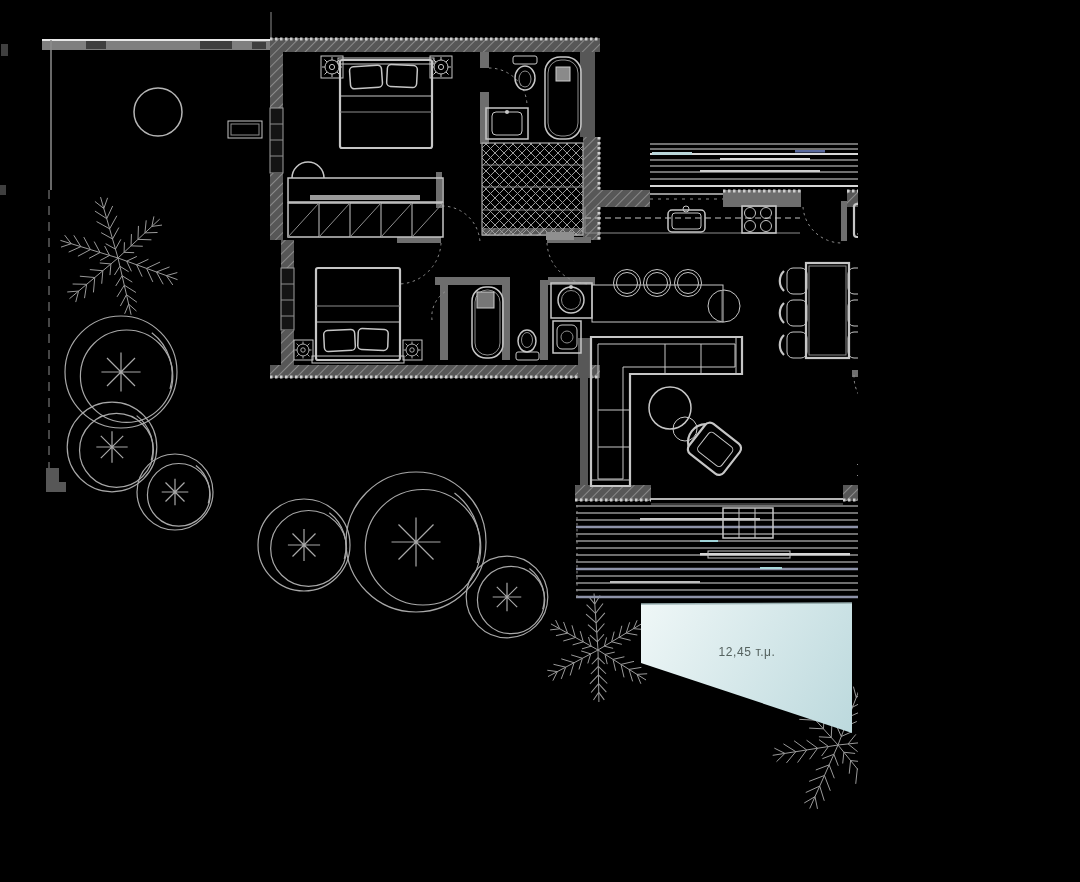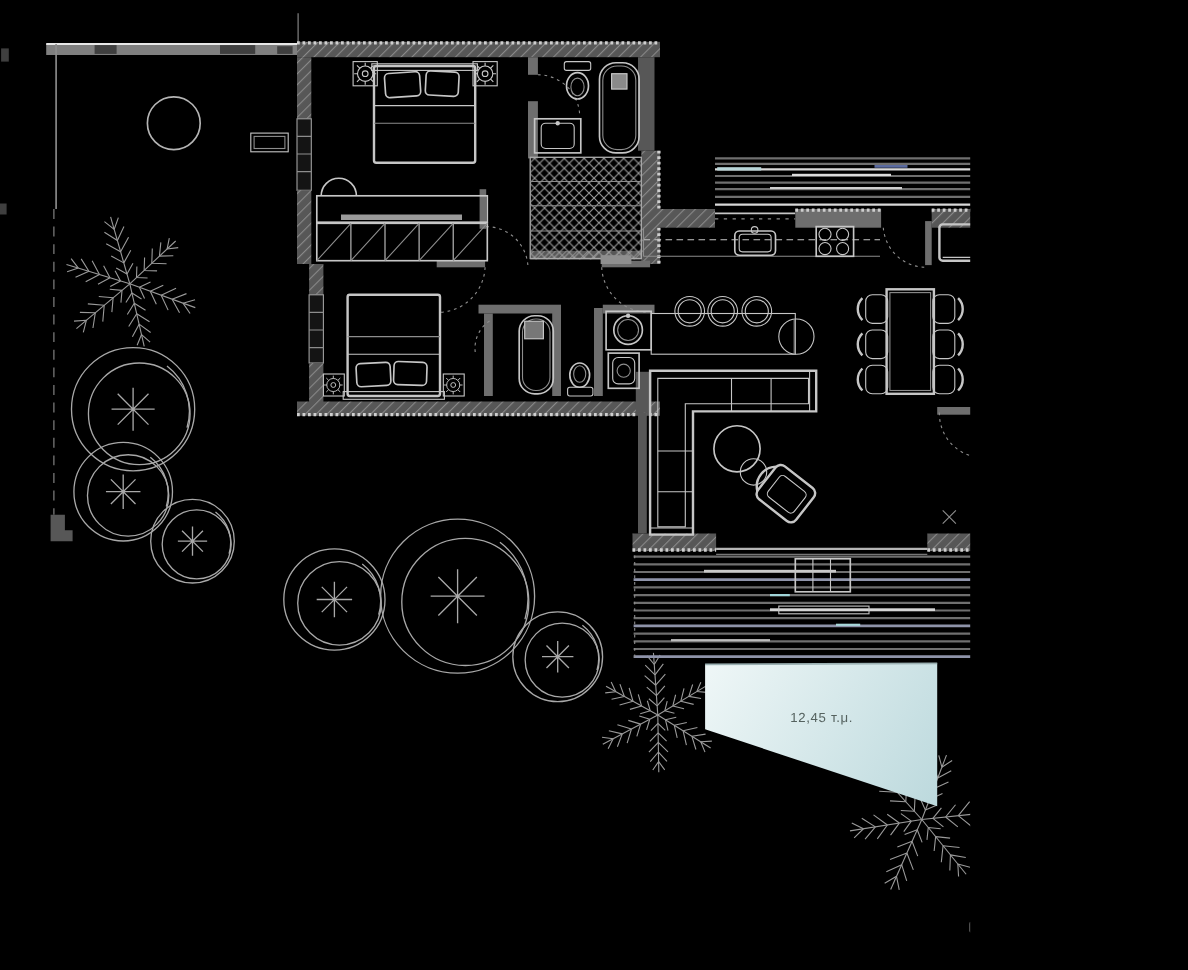--- a/index.html
+++ b/index.html
@@ -1,17 +1,17 @@
 <!DOCTYPE html>
 <html style="--bg: #000000; --line: #c6c6c6; --line-bright: #efefef; --line-dim: #8d8d8d; --wall: #575757; --wall-light: #7f7f7f; --wall-dark: #3f3f3f; --hatch: #8a8a8a; --deck: #6f6f6f; --deck-accent: #8e93a9; --pool-start: #eff7f7; --pool-end: #bcd9dd; --pool-text: #55625f;"><head>
 <meta charset="utf-8">
 <style>
   html,body{margin:0;padding:0;background:var(--bg,#000);}
   .stage{position:relative;width:858px;height:882px;background:var(--bg,#000);overflow:hidden;
-         font-family:"Liberation Sans",sans-serif;padding-left:24px;}
+         font-family:"Liberation Sans",sans-serif;}
   svg{position:absolute;left:0;top:0;}
   
   .sl{stroke:var(--line,#c6c6c6);fill:none;stroke-width:1.5;}
   .thin{stroke-width:1;}
   .thick{stroke-width:2.2;}
   .dim{stroke:var(--line-dim,#8d8d8d);}
   .dash{stroke-dasharray:6 4;}
   .dots{stroke-dasharray:2.5 3.5;}
   .teeth{stroke:#cfcfcf;stroke-width:3;stroke-dasharray:2.5 2.5;fill:none;}
   .fwall{fill:var(--wall,#575757);}

